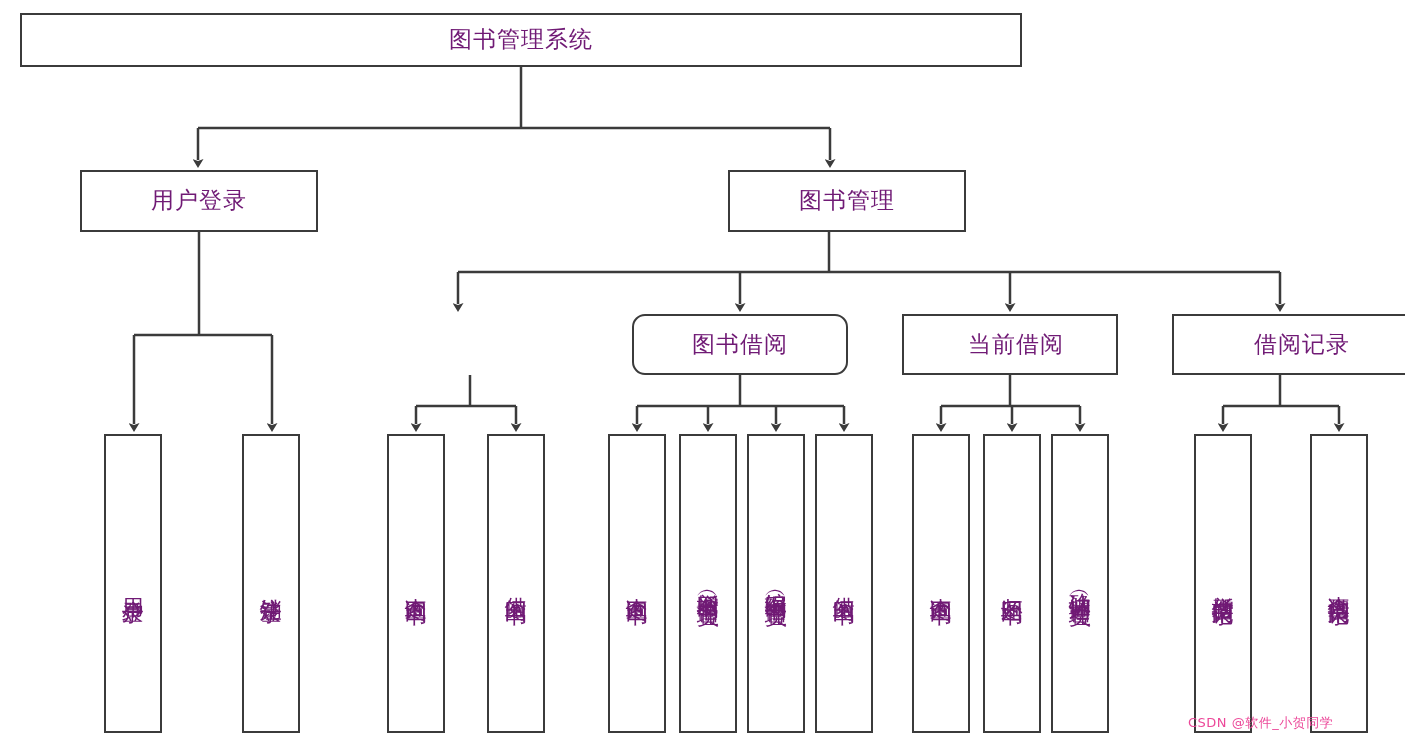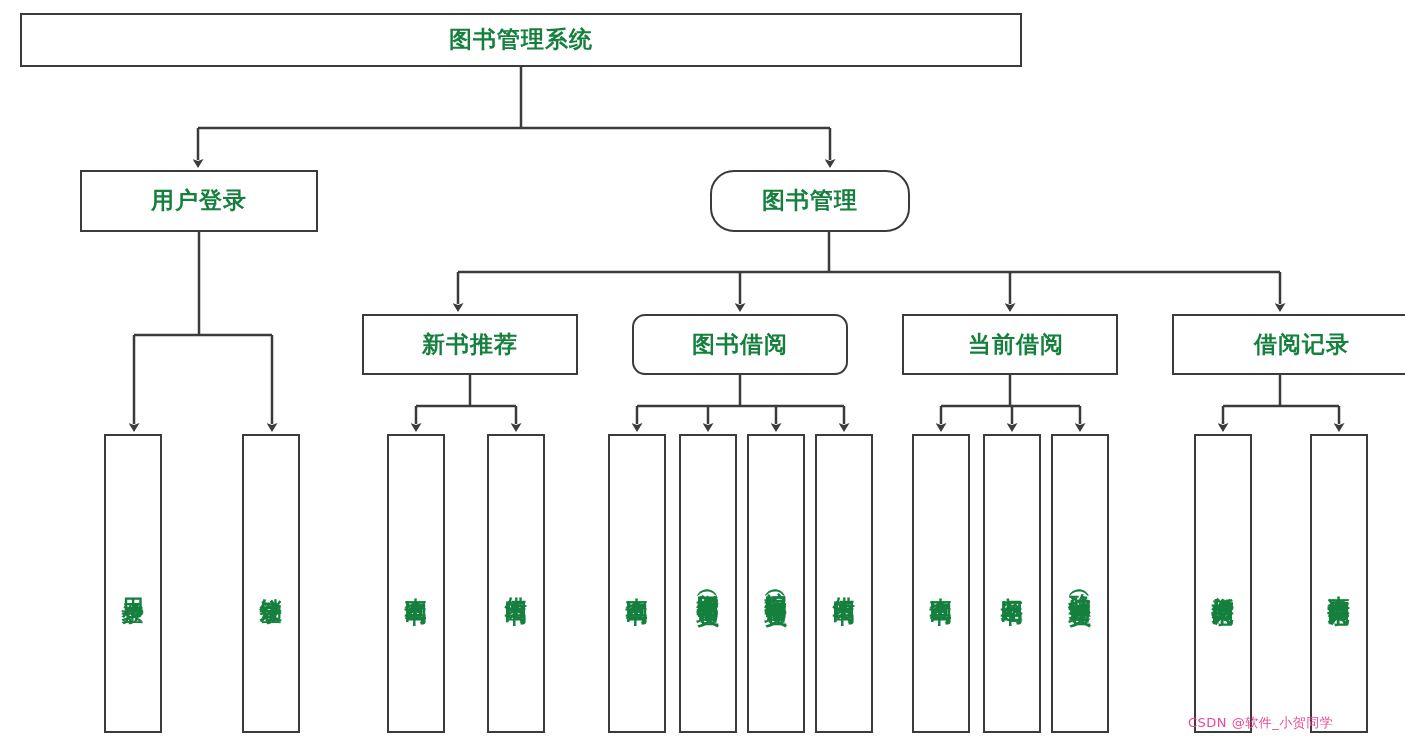--- a/index.html
+++ b/index.html
@@ -26,22 +26,21 @@
     pointer-events: none;
   }
   .node {
     position: absolute;
     box-sizing: border-box;
     border: 2.5px solid #3b3b3b;
     background: #ffffff;
     display: flex;
     align-items: center;
     justify-content: center;
-    color: #15803d;
-    font-weight: bold;
+    color: #701a75;
   }
   .node.horiz {
     font-size: 23px;
     letter-spacing: 1px;
     line-height: 1.2;
   }
   .node.vert {
     writing-mode: vertical-rl;
     text-orientation: upright;
     font-size: 22px;
@@ -120,27 +119,24 @@
     </g>
   </svg>
 
   <div class="node horiz" style="left:20px; top:13px; width:1002px; height:54px;">
     <span>图书管理系统</span>
   </div>
 
   <div class="node horiz" style="left:80px; top:170px; width:238px; height:62px;">
     <span>用户登录</span>
   </div>
-  <div class="node horiz" style="left:710px; top:170px; width:200px; height:62px;border-radius:24px;">
+  <div class="node horiz" style="left:728px; top:170px; width:238px; height:62px;">
     <span>图书管理</span>
   </div>
 
-  <div class="node horiz" style="left:362px; top:314px; width:216px; height:61px;">
-    <span>新书推荐</span>
-  </div>
   <div class="node horiz" style="left:632px; top:314px; width:216px; height:61px;border-radius:13px;">
     <span>图书借阅</span>
   </div>
   <div class="node horiz" style="left:902px; top:314px; width:216px; height:61px;padding-left:12px;">
     <span>当前借阅</span>
   </div>
   <div class="node horiz" style="left:1172px; top:314px; width:260px; height:61px;">
     <span>借阅记录</span>
   </div>
 

